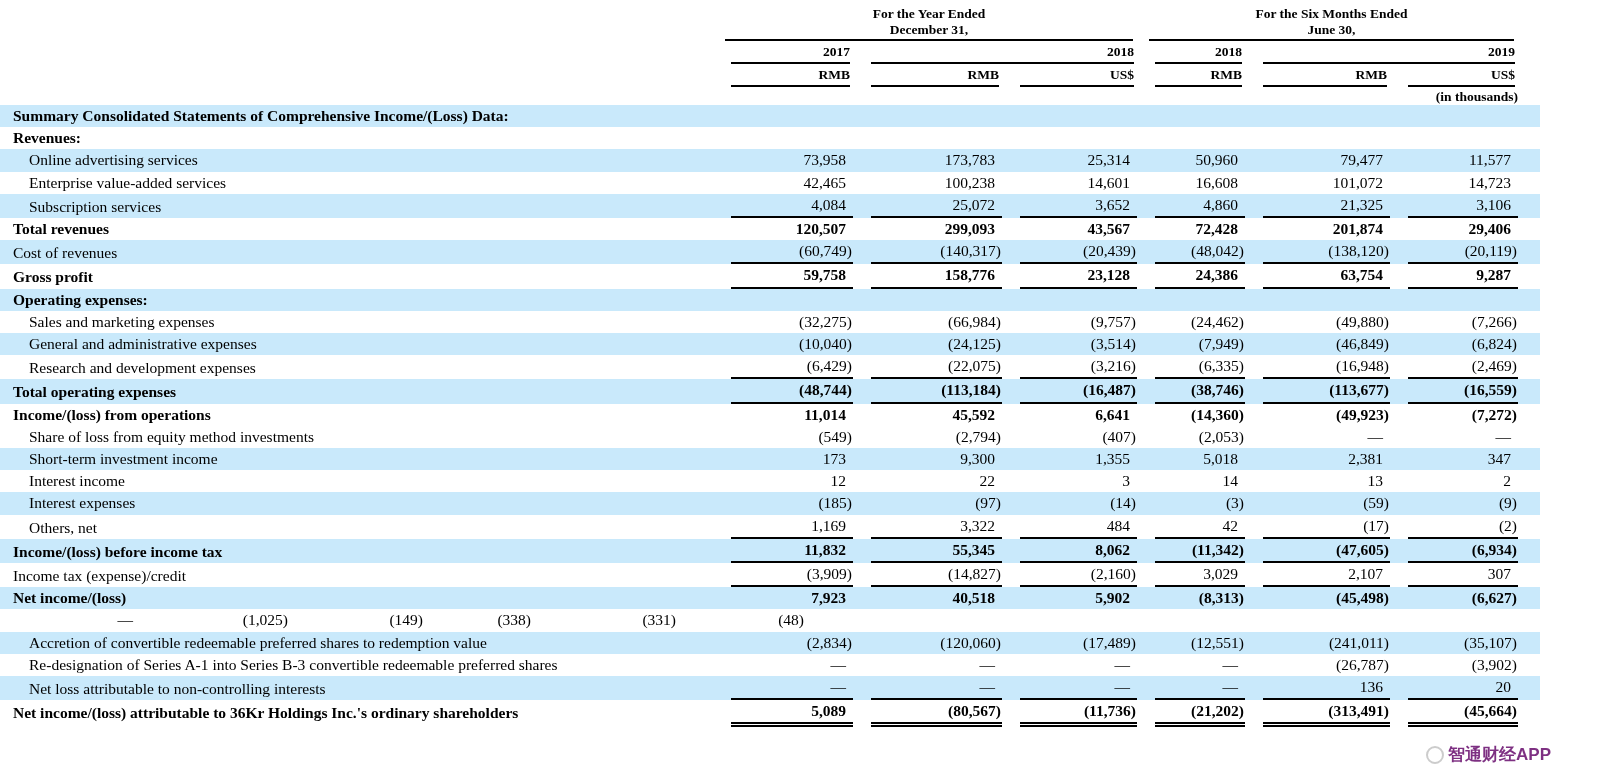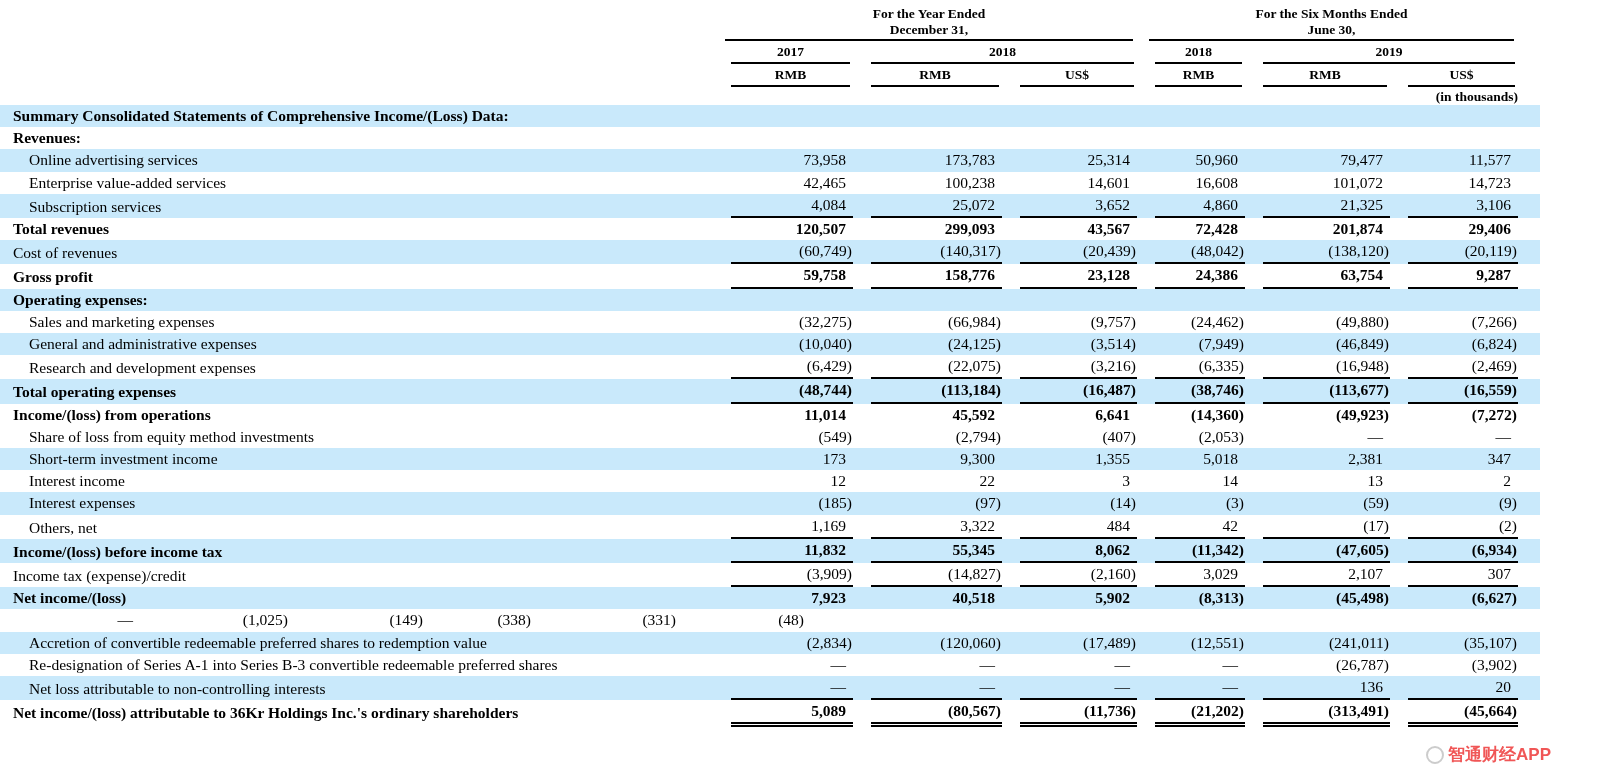--- a/index.html
+++ b/index.html
@@ -15,21 +15,21 @@
 
   
   .thead { padding-top:6px; }
   .hrow { display:flex; }
   .hspace { width:713px; flex:none; }
   .hgroup { flex:none; text-align:center; font-weight:bold; font-size:13.5px; line-height:15.5px; }
   .hgroup .uline { border-bottom:2px solid #000; margin:0 4px 0 12px; padding-bottom:2px; }
   .g1 { width:424px; }
   .g2 { width:381px; }
 
-  .hcell { flex:none; text-align:center; font-weight:bold; font-size:13.5px; line-height:18px; }
+  .hcell { flex:none; text-align:right; font-weight:bold; font-size:13.5px; line-height:18px; }
   .hcell .u { border-bottom:2px solid #000; margin:0 3px 0 18px; padding-bottom:1px; }
   .y1 { width:140px; } .y23 { width:284px; } .y4 { width:108px; } .y56 { width:273px; }
   .cc1 { width:140px; } .cc2 { width:149px; } .cc3 { width:135px; }
   .cc4 { width:108px; } .cc5 { width:145px; } .cc6 { width:128px; }
   .hrow.years, .hrow.currs { margin-top:2px; }
   .units { width:805px; flex:none; text-align:right; font-weight:bold; font-size:13.5px; line-height:17px; padding-top:1px; }
 
   
   .row { display:flex; align-items:flex-end; min-height:22.2px; padding-right:22px; width:1518px; }
   .row.shade { background:var(--band, #c9e9fb); }
@@ -48,21 +48,21 @@
   .row.u2 .cell-v .v::after {
     content:""; position:absolute; left:0; right:0; bottom:-5px;
     border-bottom:2px solid #000;
   }
   .row.last { }
 
   
   .wm {
     position:absolute; right:50px; top:743px;
     display:flex; align-items:center; gap:4px;
-    color:#ef4444; font-size:17px; font-weight:bold;
+    color:#701a75; font-size:17px; font-weight:bold;
     font-family:"Liberation Sans", sans-serif;
     opacity:0.9; pointer-events:none;
   }
   .wm-circle { width:14px; height:14px; border:2px solid #c7c7c7; border-radius:50%; flex:none; }
 </style>
 </head>
 <body>
 
 <div class="page">
 

